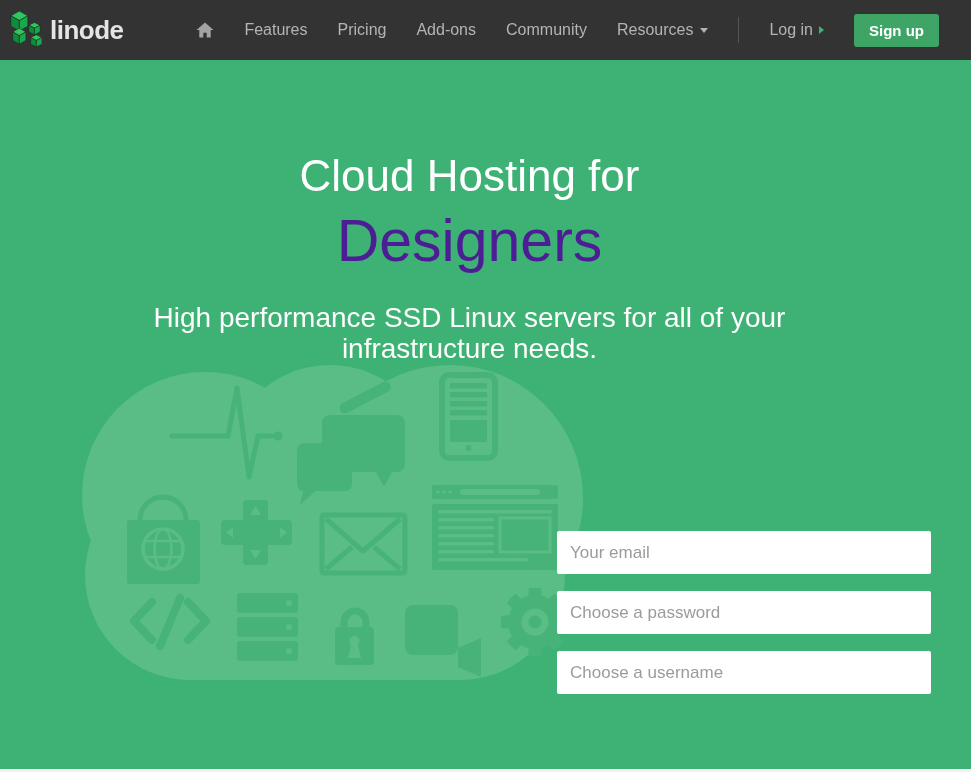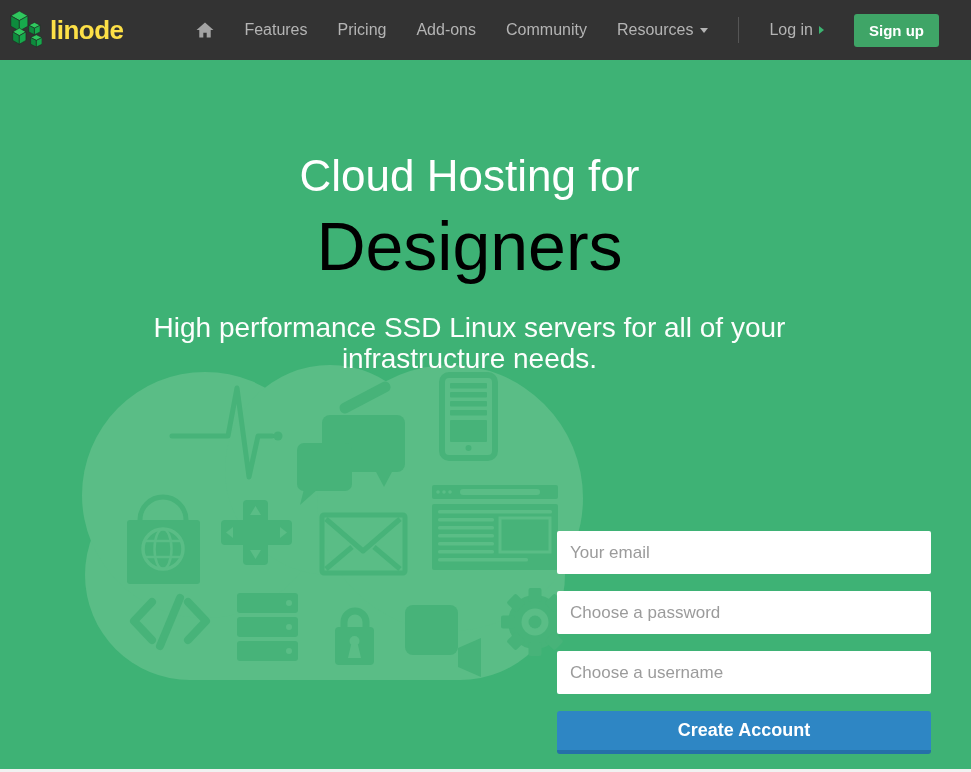--- a/index.html
+++ b/index.html
@@ -3,42 +3,42 @@
 <meta charset="utf-8">
 <style>
   * { margin:0; padding:0; box-sizing:border-box; }
   html,body { width:971px; height:772px; overflow:hidden;
     font-family:"Liberation Sans","DejaVu Sans",sans-serif; }
 
   
   .navbar { height:60px; background:#333333; display:flex; align-items:center;
     padding:0 32px 0 8px; position:relative; z-index:5; }
   .brand { display:flex; align-items:center; gap:8px; cursor:pointer; }
-  .brand-text { color:#fde047; font-size:26px; font-weight:700; letter-spacing:-0.5px; }
+  .brand-text { color:#e5e5e5; font-size:26px; font-weight:700; letter-spacing:-0.5px; }
   .nav-links { margin-left:auto; display:flex; align-items:center; gap:30px; }
   .nav-link { color:#b4b4b4; font-size:16px; text-decoration:none; cursor:pointer;
     display:flex; align-items:center; }
   .caret-down { display:inline-block; width:0; height:0; margin-left:7px;
     border-left:4px solid transparent; border-right:4px solid transparent;
     border-top:5px solid #b4b4b4; }
   .arrow-right { display:inline-block; width:0; height:0; margin-left:6px;
     border-top:4px solid transparent; border-bottom:4px solid transparent;
     border-left:5px solid #3cb371; }
   .nav-divider { width:1px; height:26px; background:#555555; }
   .signup-btn { background:#3fa567; color:#ffffff; font-size:15px; font-weight:700;
     border:none; border-radius:3px; padding:8px 15px; cursor:pointer; }
 
   
   .hero { position:relative; height:709px; background:#3eb275; overflow:hidden; }
   .illustration { position:absolute; top:0; left:0; pointer-events:none; }
   .hero-inner { position:relative; width:939px; height:100%; z-index:2; }
   .hero-titles { text-align:center; }
   .title-line1 { margin-top:88px; color:#ffffff; font-size:44px; font-weight:400;
     line-height:1.25; }
-  .title-line2 { margin-top:6px; color:#000000; font-size:68px; font-weight:400;
+  .title-line2 { margin-top:6px; color:#4c1d95; font-size:59px; font-weight:400;
     line-height:1.1; }
   .hero-subtitle { margin-top:28px; color:#fdfefd; font-size:28px; line-height:31px;
     font-weight:400; }
 
   
   .signup-form { position:absolute; top:383px; right:8px; width:374px; z-index:3; }
   .signup-form input { display:block; width:374px; height:43px; margin-bottom:17px;
     border:none; border-radius:2px; padding:0 13px; font-size:17px; color:#444;
     font-family:"Liberation Sans","DejaVu Sans",sans-serif; outline:none; }
   .signup-form input::placeholder { color:#9b9b9b; }
@@ -255,18 +255,17 @@
       <div class="hero-subtitle">
         <span>High performance SSD Linux servers for all of your</span><br>
         <span>infrastructure needs.</span>
       </div>
     </div>
 
     <form class="signup-form">
       <input type="text" placeholder="Your email" style="">
       <input type="password" placeholder="Choose a password" style="">
       <input type="text" placeholder="Choose a username" style="">
-      <button type="submit" class="create-btn">Create Account</button>
     </form>
   </div>
 </div>
 
 <div class="bottom-strip"></div>
 
 </body></html>

